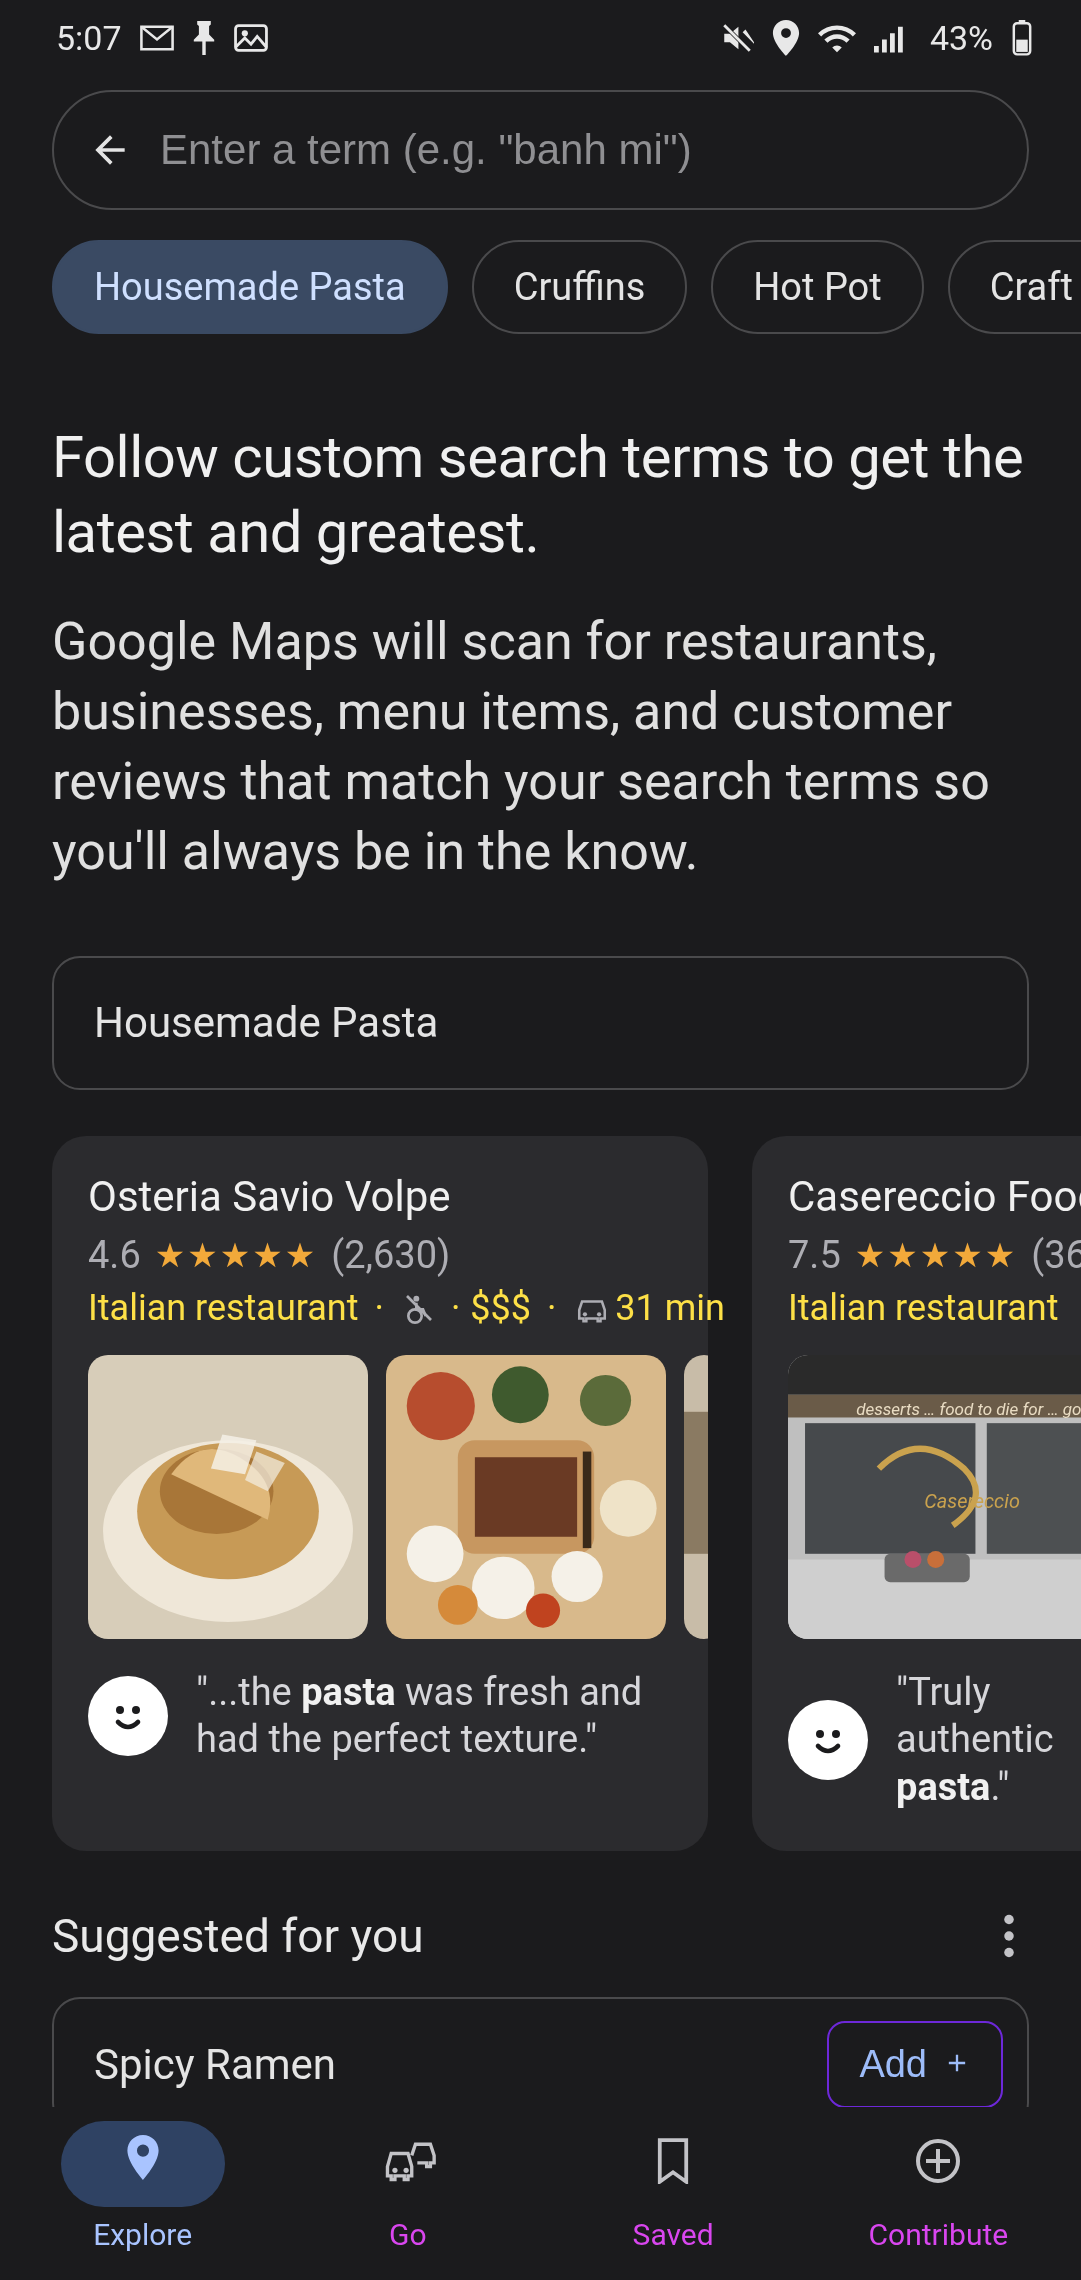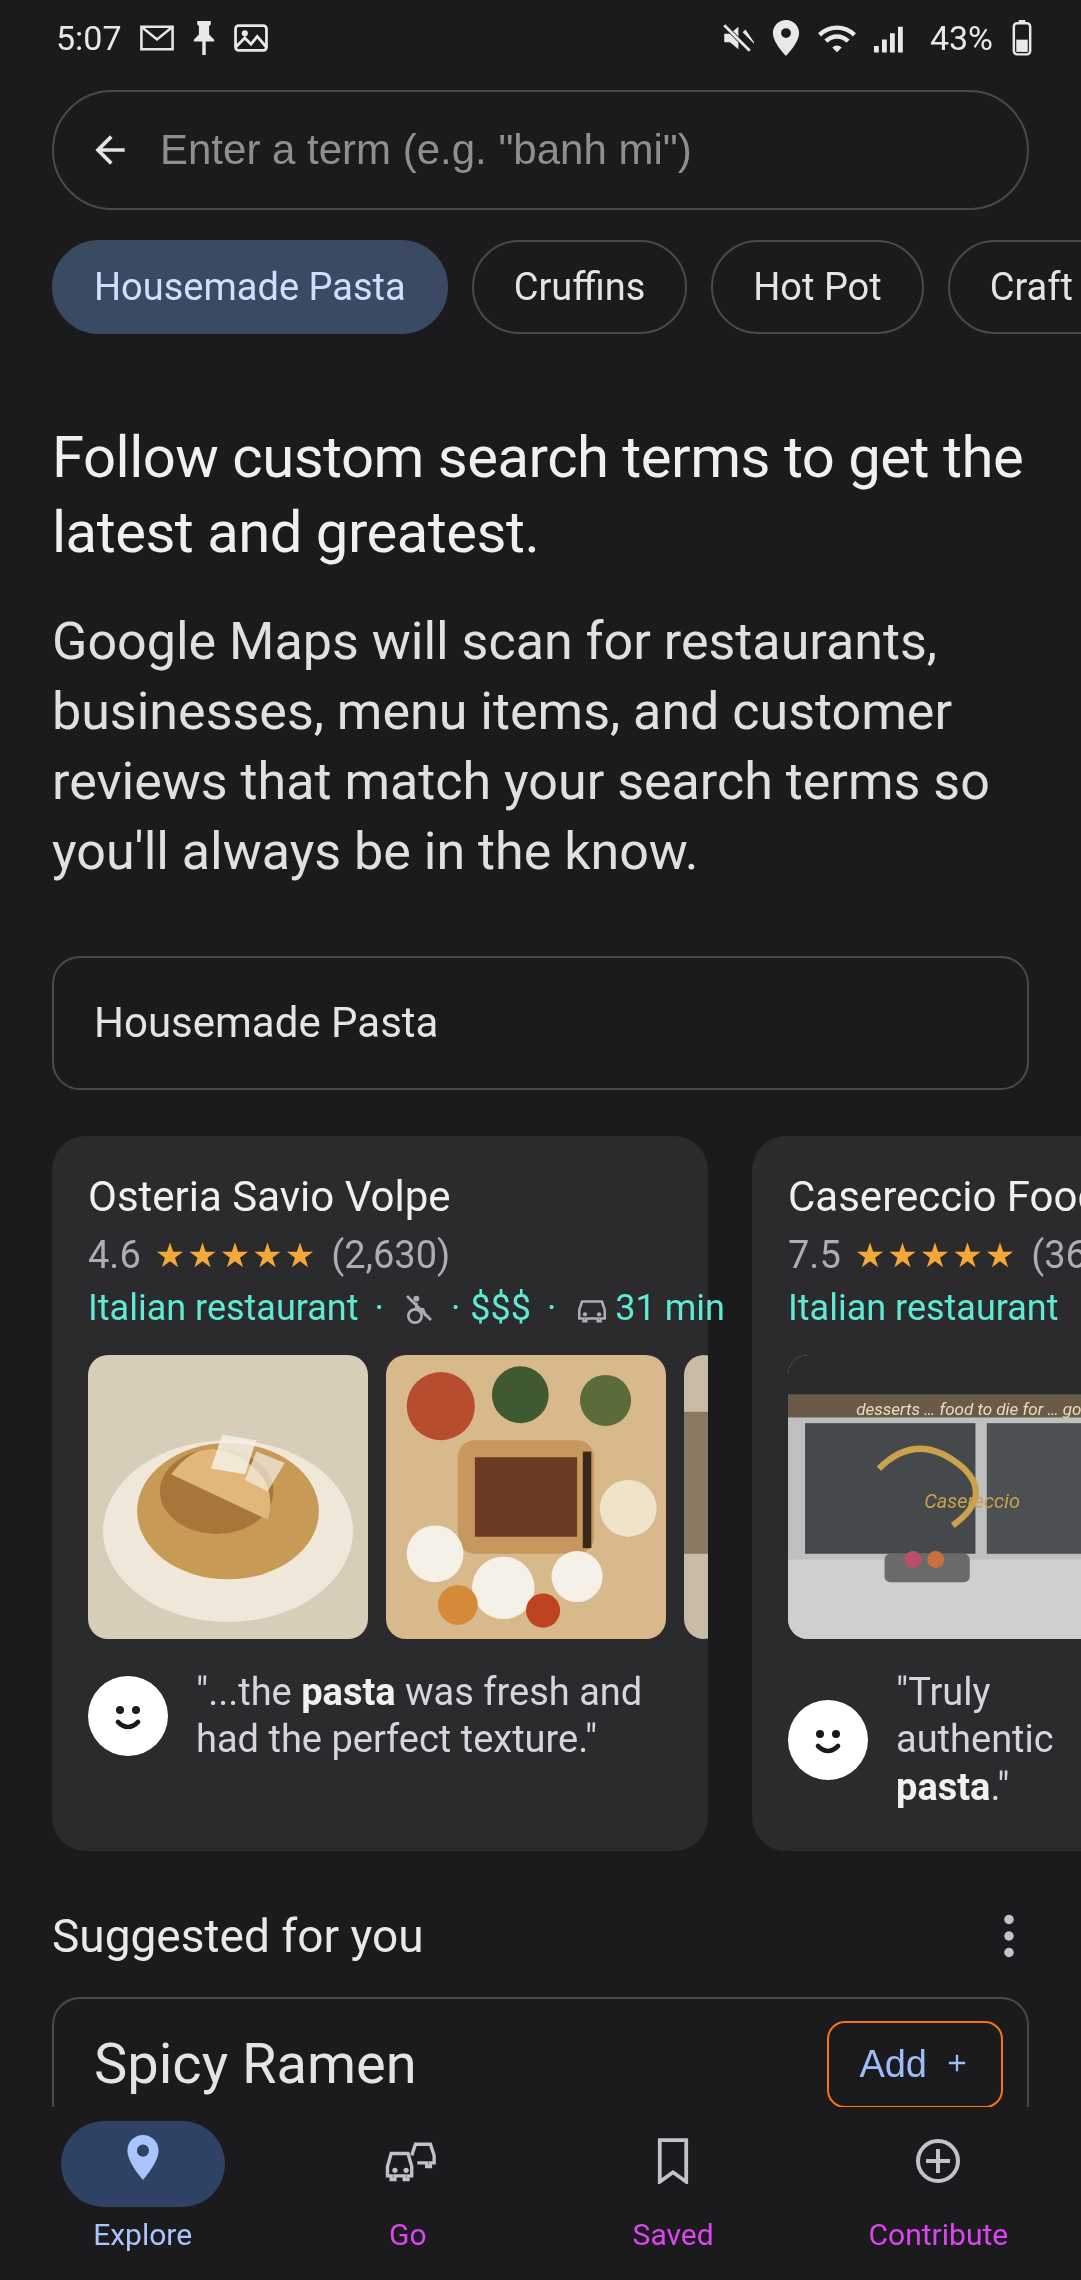--- a/index.html
+++ b/index.html
@@ -133,21 +133,21 @@
     font-size: 38px;
     color: #adadb3;
   }
   .stars { color: #f2a93a; letter-spacing: 2px; font-size:34px; }
   .rc-sub {
     display: flex;
     align-items: center;
     gap: 6px;
     margin-top: 10px;
     font-size: 36px;
-    color: #5eead4;
+    color: #fde047;
     white-space: nowrap;
   }
   .dot-sep::before { content: "·"; margin: 0 10px; }
   .no-wheel svg, .car-icon svg { vertical-align: -4px; }
   .rc-photos {
     display: flex;
     gap: 18px;
     padding: 26px 0 0 36px;
     overflow: hidden;
   }
@@ -190,29 +190,29 @@
   .suggestion-wrap { padding: 0 52px; }
   .suggestion-card {
     display: flex;
     align-items: center;
     justify-content: space-between;
     height: 134px;
     border: 2px solid #4a4a4c;
     border-radius: 28px;
     padding: 0 24px 0 40px;
   }
-  .suggestion-card .term { font-size: 56px; text-align: center; }
+  .suggestion-card .term { font-size: 42px; text-align: center; }
   .btn-add {
     display: flex;
     align-items: center;
     gap: 16px;
     background: transparent;
     color: #9dbcf9;
     font-size: 38px;
-    border: 2px solid #f97316;
+    border: 2px solid #6d28d9;
     border-radius: 18px;
     padding: 20px 30px;
   }
   
   .bottom-nav {
     position: absolute;
     bottom: 0; left: 0; right: 0;
     display: flex;
     justify-content: space-around;
     align-items: flex-end;

